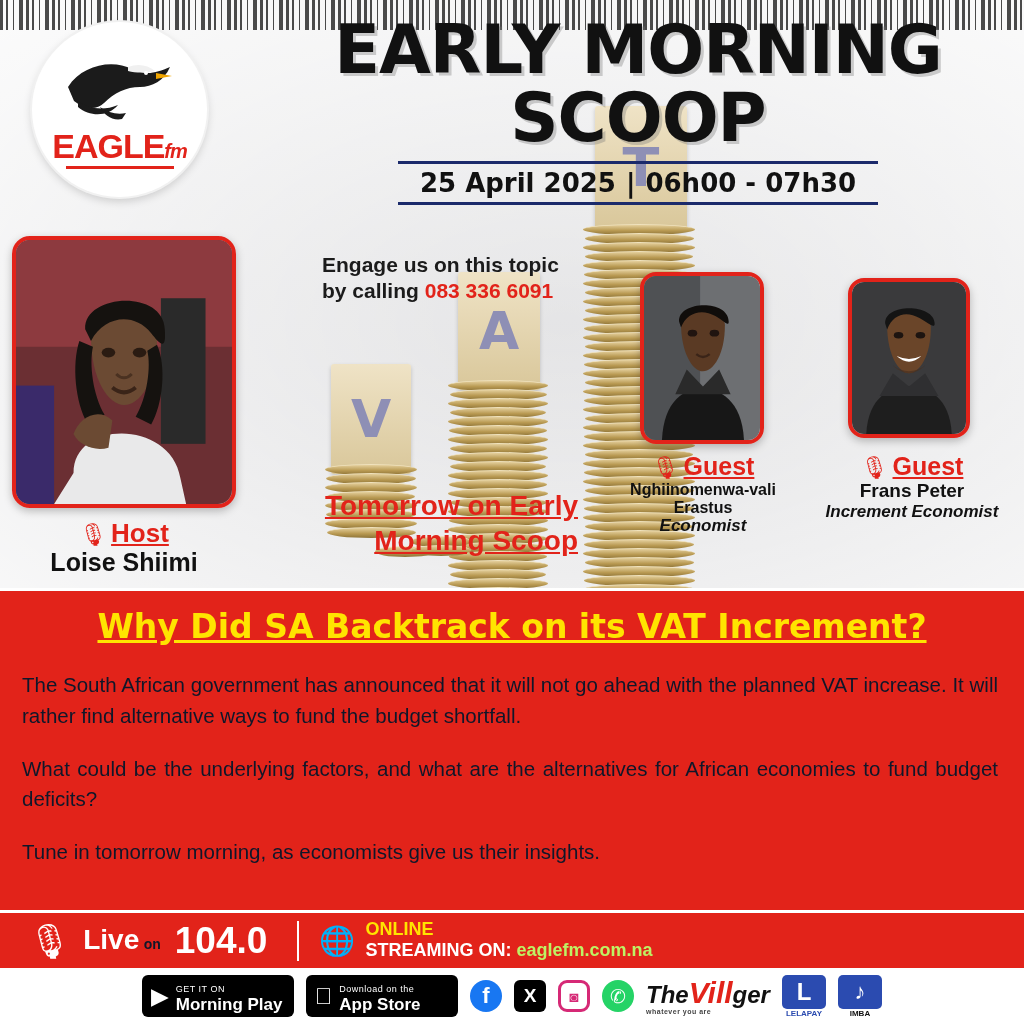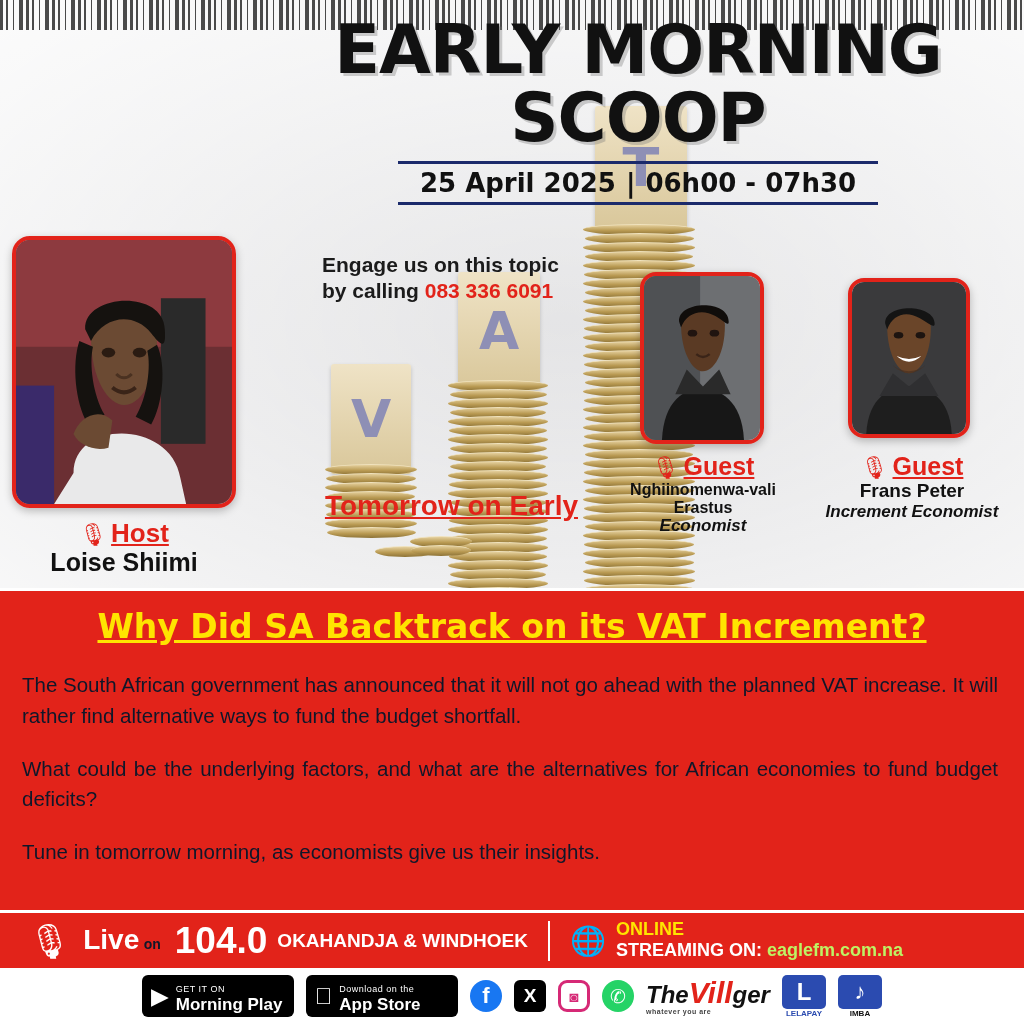--- a/index.html
+++ b/index.html
@@ -273,20 +273,34 @@
       </div>
       <div class="stack" style="left:120px;width:60px;height:14px;">
         <div class="coin" style="width:60px;"></div>
       </div>
       <div class="stack" style="left:155px;width:62px;height:24px;">
         <div class="coin" style="width:62px;"></div>
           <div class="coin" style="width:60px;margin-left:1px;"></div>
       </div>
     </div>
 
+    <div class="logo-wrap">
+      <svg class="eagle-svg" viewBox="0 0 120 72">
+        <path d="M8 30 C22 8, 52 2, 72 12 C86 19, 96 16, 110 10 C104 24, 92 30, 80 30 C66 30, 54 36, 44 46 C36 54, 24 52, 14 44 Z" fill="#1b1b1b"></path>
+        <path d="M68 10 C78 6, 88 8, 95 14 C86 16, 76 16, 68 14 Z" fill="#f0f0f0"></path>
+        <path d="M18 44 C28 52, 44 54, 58 48 C48 60, 30 60, 18 50 Z" fill="#1b1b1b"></path>
+        <circle cx="86" cy="16" r="2" fill="#fff"></circle>
+        <path d="M96 16 L112 19 L96 22 Z" fill="#f0a500"></path>
+        <path d="M40 50 C48 56, 58 58, 66 56 L62 62 C52 64, 44 58, 40 50 Z" fill="#1b1b1b"></path>
+      </svg>
+      <div class="logo-text">
+        <span>EAGLE</span><span class="fm">fm</span>
+      </div>
+      <div class="logo-underline"></div>
+    </div>
 
     <div class="title-block">
       <div class="title-l1">EARLY MORNING</div>
       <div class="title-l2">SCOOP</div>
       <div class="datebar">
         <span>25 April 2025</span><span class="sep">|</span><span>06h00 - 07h30</span>
       </div>
     </div>
 
     <div class="engage">
@@ -314,20 +328,21 @@
         <path d="M60 200 C66 182 86 172 100 186 L96 214 C82 218 66 212 60 200 Z" fill="#6b4a33"></path>
       </svg>
     </div>
     <div class="cap host-cap">
       <div><span class="mic">🎙</span><span class="role">Host</span></div>
       <div class="name">Loise Shiimi</div>
     </div>
 
     <div class="tomorrow">
       <div>Tomorrow on Early</div>
+      <div>Morning Scoop</div>
     </div>
 
     <div class="photo guest1-photo">
       <svg class="ph-fill" viewBox="0 0 124 172" preserveAspectRatio="xMidYMid slice">
         <rect width="124" height="172" fill="#6d6f72"></rect>
         <rect x="0" y="0" width="60" height="172" fill="#4f5154"></rect>
         <path d="M20 172 C22 130 44 118 62 118 C80 118 104 130 106 172 Z" fill="#171717"></path>
         <path d="M40 50 C40 28 86 28 86 52 C86 82 74 100 63 100 C52 100 40 80 40 50 Z" fill="#5a3a24"></path>
         <path d="M38 48 C36 26 90 24 90 48 C90 54 84 46 76 42 C62 34 46 38 40 54 Z" fill="#100d0b"></path>
         <ellipse cx="52" cy="60" rx="5" ry="3.5" fill="#201410"></ellipse>
@@ -371,21 +386,20 @@
   </div>
 
   <div class="footer-red">
     <div class="live-left">
       <span class="mic-big">🎙</span>
       <span>
         <span class="live-word">Live</span>
         <span class="on-word">on</span>
       </span>
       <span class="freq">104.0</span>
-      <span class="cities">OKAHANDJA &amp; WINDHOEK</span>
     </div>
     <div class="divider-v"></div>
     <span class="globe">🌐</span>
     <div>
       <div class="online-word">ONLINE</div>
       <div class="stream-line">
         <span>STREAMING ON: </span><span class="url">eaglefm.com.na</span>
       </div>
     </div>
   </div>

